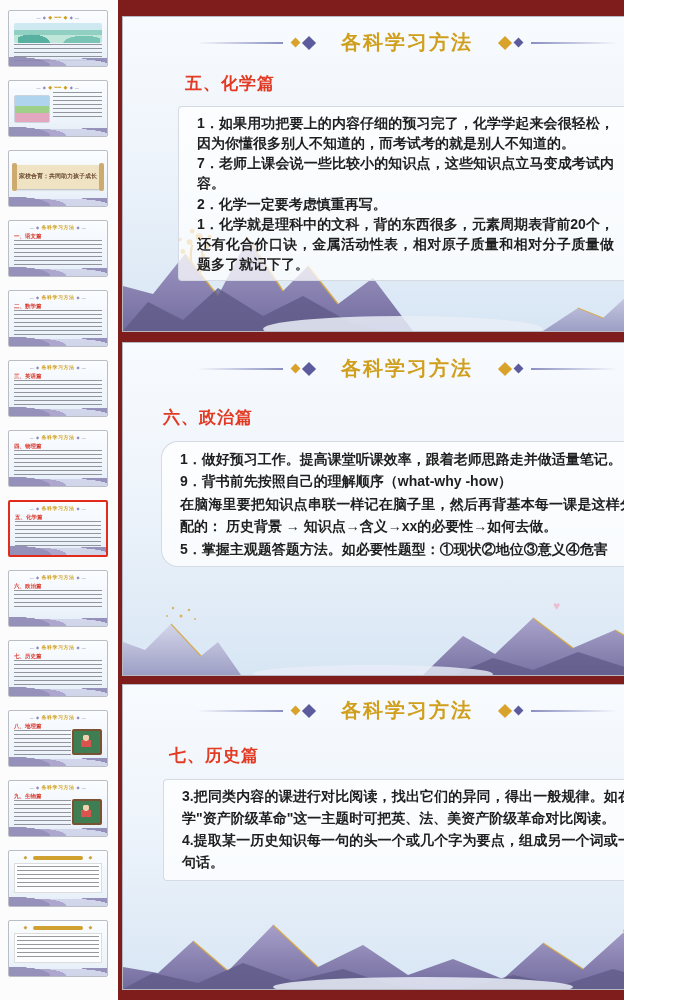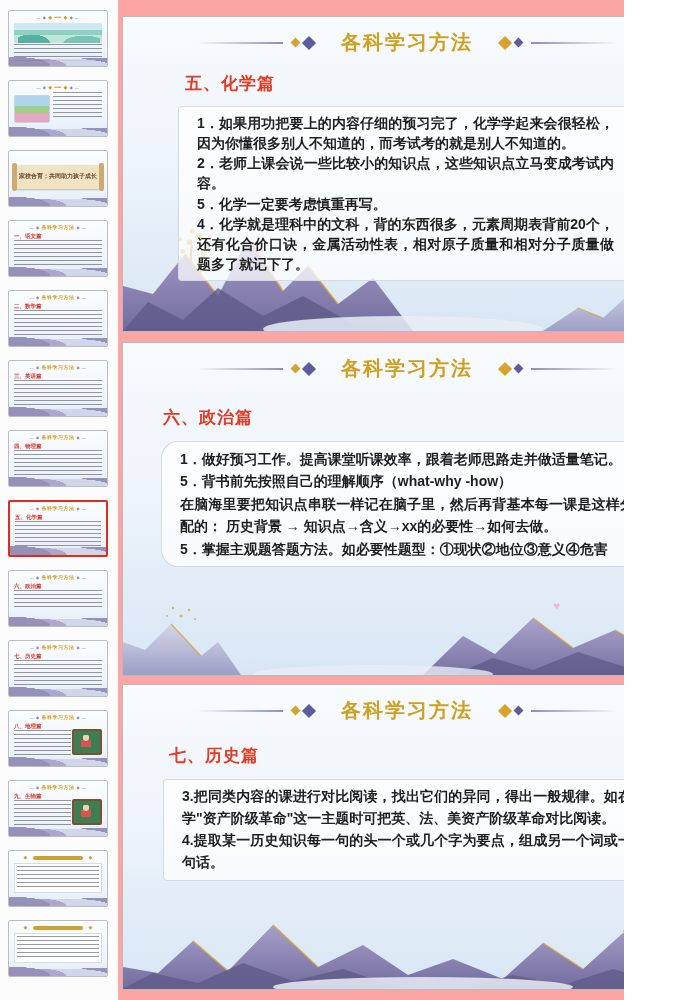--- a/index.html
+++ b/index.html
@@ -1,16 +1,16 @@
 <!DOCTYPE html>
 <html><head>
 <meta charset="utf-8">
 <style>
   html,body{margin:0;padding:0;background:#fff;}
-  .app{position:relative;width:624px;height:1000px;background:#fca5a5;overflow:hidden;
+  .app{position:relative;width:624px;height:1000px;background:#7f1d1d;overflow:hidden;
        font-family:"Liberation Sans",sans-serif;}
 
   
   .sidebar{position:absolute;left:0;top:0;width:118px;height:1000px;background:#fcfcfd;
            padding:10px 0 0 8px;box-sizing:border-box;display:flex;flex-direction:column;gap:13px;}
   .thumb{position:relative;width:100px;height:57px;background:linear-gradient(180deg,#fbfdff 0%,#eef4fb 70%,#e2ebf6 100%);
          border:1px solid #b9bdc6;border-radius:2px;box-sizing:border-box;overflow:hidden;flex:0 0 auto;cursor:pointer;}
   .thumb.sel{border:2px solid #e02b1d;}
   .t-hdr{margin-top:3px;text-align:center;font-size:5px;line-height:6px;color:#cf9f1d;font-weight:bold;
          letter-spacing:.5px;white-space:nowrap;}
@@ -201,23 +201,23 @@
       <span class="dia g"></span>
       <span class="dia p"></span>
       <span class="hdr-title">各科学习方法</span>
       <span class="dia g2"></span>
       <span class="dia p2"></span>
       <span class="hline r"></span>
     </div>
     <div class="sec-title">五、化学篇</div>
     <div class="content-box">
       <p>1．如果用功把要上的内容仔细的预习完了，化学学起来会很轻松，因为你懂很多别人不知道的，而考试考的就是别人不知道的。</p>
-      <p>2．老师上课会说一些比较小的知识点，这些知识点立马变成考试内容。</p>
-      <p>5．化学一定要考虑慎重再写。</p>
-      <p>4．化学就是理科中的文科，背的东西很多，元素周期表背前20个，还有化合价口诀，金属活动性表，相对原子质量和相对分子质量做题多了就记下了。</p>
+      <p>7．老师上课会说一些比较小的知识点，这些知识点立马变成考试内容。</p>
+      <p>2．化学一定要考虑慎重再写。</p>
+      <p>1．化学就是理科中的文科，背的东西很多，元素周期表背前20个，还有化合价口诀，金属活动性表，相对原子质量和相对分子质量做题多了就记下了。</p>
     </div>
     <svg class="mtn" width="570" height="115" viewBox="0 0 570 115">
       <defs>
         <linearGradient id="pg" x1="0" y1="0" x2="0" y2="1">
           <stop offset="0" stop-color="#a79fc9"></stop>
             <stop offset="1" stop-color="#726c9e"></stop>
         </linearGradient>
         <linearGradient id="pg2" x1="0" y1="0" x2="0" y2="1">
           <stop offset="0" stop-color="#d3d6e9"></stop>
             <stop offset="1" stop-color="#9d9ec5"></stop>
@@ -253,21 +253,21 @@
       <span class="dia g"></span>
       <span class="dia p"></span>
       <span class="hdr-title">各科学习方法</span>
       <span class="dia g2"></span>
       <span class="dia p2"></span>
       <span class="hline r"></span>
     </div>
     <div class="sec-title">六、政治篇</div>
     <div class="content-box">
       <p>1．做好预习工作。提高课堂听课效率，跟着老师思路走并做适量笔记。</p>
-      <p>5．背书前先按照自己的理解顺序（what-why -how）</p>
+      <p>9．背书前先按照自己的理解顺序（what-why -how）</p>
       <p>在脑海里要把知识点串联一样记在脑子里，然后再背基本每一课是这样分配的： 历史背景 → 知识点→含义→xx的必要性→如何去做。</p>
       <p>5．掌握主观题答题方法。如必要性题型：①现状②地位③意义④危害</p>
     </div>
     <svg class="mtn" width="570" height="85" viewBox="0 0 570 85">
       <path d="M0,85 L0,52 L22,60 L48,34 L78,66 L95,52 L118,85 Z" fill="url(#pg2)"></path>
       <path d="M48,34 L78,66" stroke="#d7a73e" stroke-width="1.2" fill="none" opacity=".85"></path>
       <g fill="#d7a73e" opacity=".8">
         <circle cx="58" cy="26" r="1.5"></circle>
           <circle cx="66" cy="20" r="1.2"></circle>
           <circle cx="50" cy="18" r="1.2"></circle>

